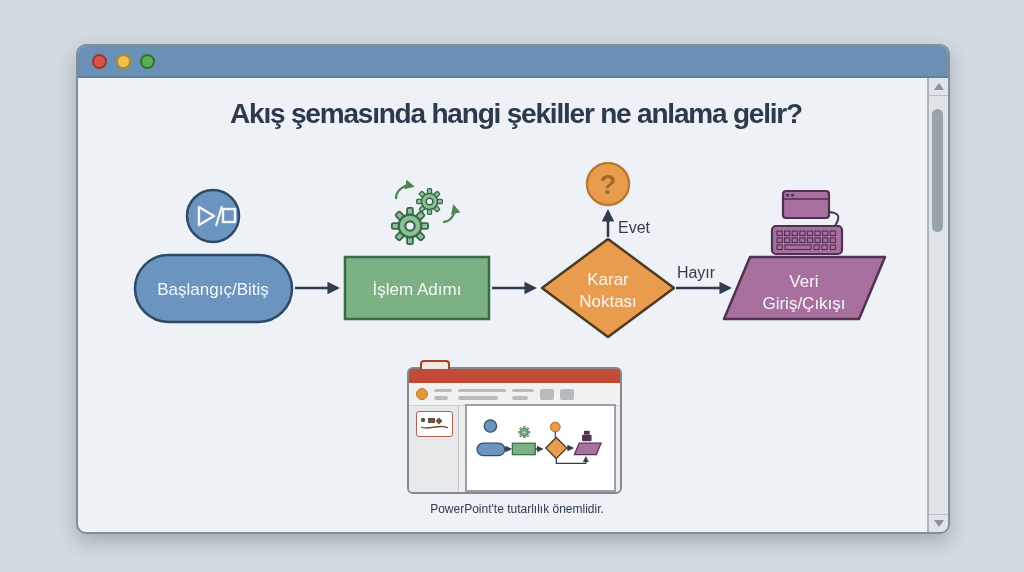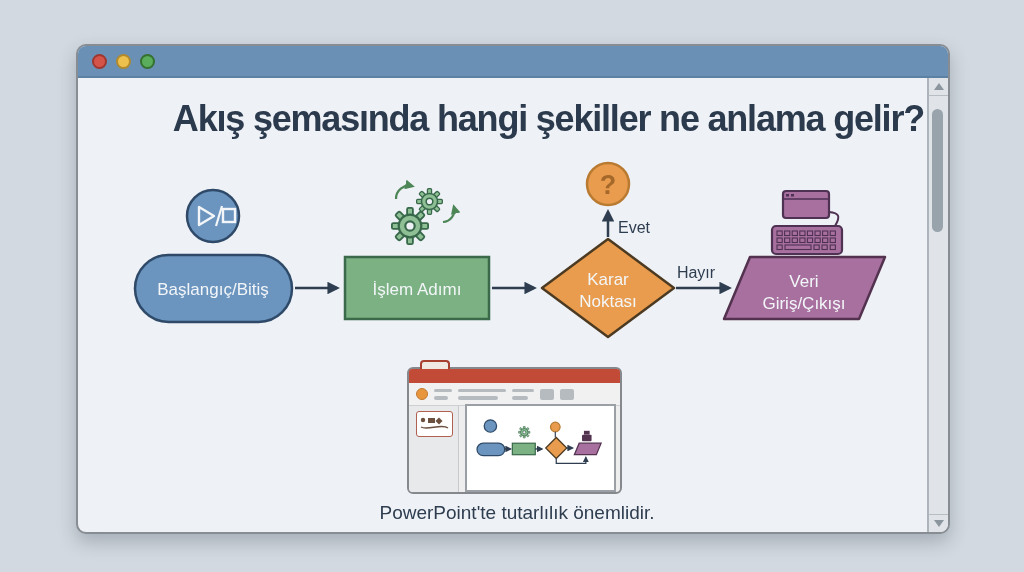--- a/index.html
+++ b/index.html
@@ -22,22 +22,22 @@
     border-bottom:2px solid #5d81a3;
     border-radius:8px 8px 0 0;
     display:flex; align-items:center; padding-left:14px; gap:9px;
   }
   .dot { width:15px; height:15px; border-radius:50%; }
   .dot-close    { background:#d5544a; border:2px solid #9f372f; }
   .dot-minimize { background:#eec04d; border:2px solid #b08a2c; }
   .dot-maximize { background:#59ad5b; border:2px solid #35712f; }
   .heading {
     position:absolute; top:52px; left:30px; right:24px;
-    text-align:right;
-    font-size:36px; font-weight:bold; letter-spacing:-1.2px;
+    text-align:center;
+    font-size:28px; font-weight:bold; letter-spacing:-1.2px;
     color:#2b3a4d;
   }
   .flowchart-svg { position:absolute; left:24px; top:106px; width:820px; height:210px; }
   .shape-label { fill:#f3f6f8; font-size:17px; font-family:"Liberation Sans", sans-serif; }
   .edge-label  { fill:#2e3d50; font-size:16px; font-family:"Liberation Sans", sans-serif; }
 
   
   .scrollbar {
     position:absolute; top:32px; right:0; bottom:0; width:21px;
     background:#e0e4e8;
@@ -88,21 +88,21 @@
   .mock-thumb {
     position:absolute; left:7px; top:5px; width:37px; height:26px;
     background:#ffffff; border:1.5px solid #b0604f; border-radius:3px;
   }
   .mock-slide {
     position:absolute; left:56px; top:-2px; width:151px; height:88px;
     background:#ffffff; border:2px solid #9aa0a5;
   }
   .mock-caption {
     position:absolute; left:229px; top:456px; width:420px;
-    text-align:center; font-size:19px; color:#2e3d50;
+    text-align:center; font-size:12px; color:#2e3d50;
   }
 </style>
 </head>
 <body>
 
 <div class="window">
 
   <div class="titlebar">
     <div class="dot dot-close"></div>
     <div class="dot dot-minimize"></div>

